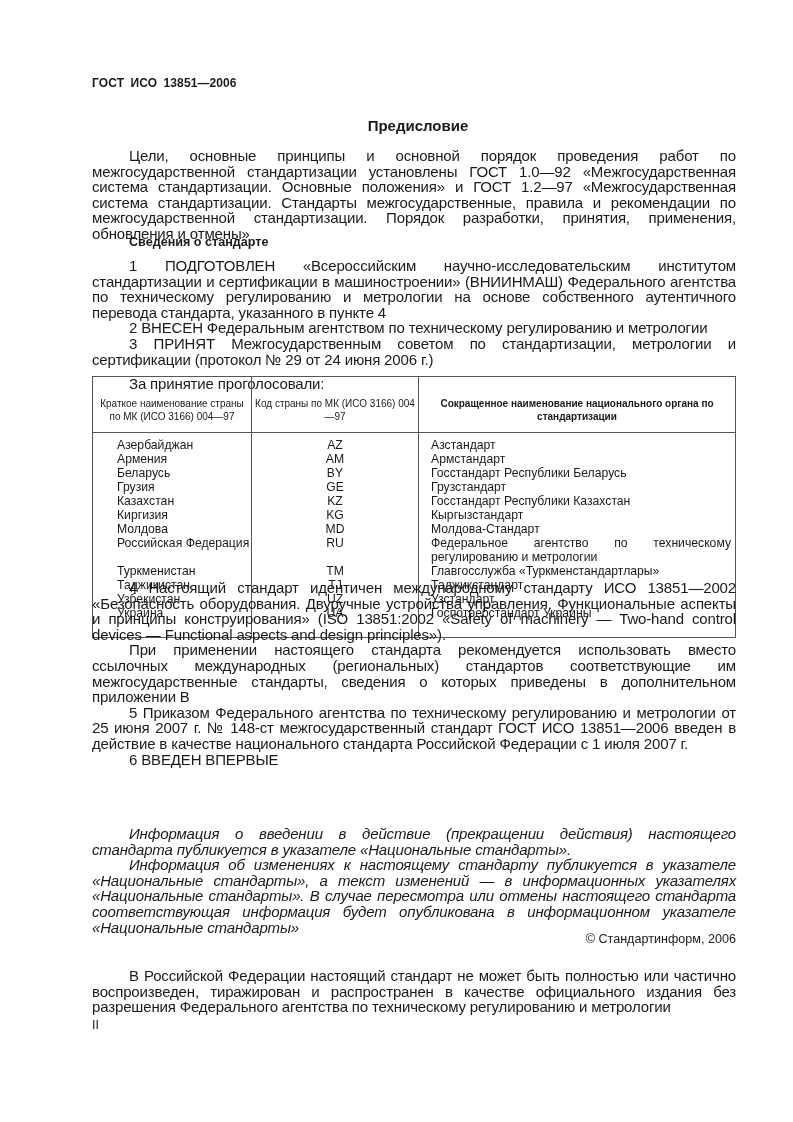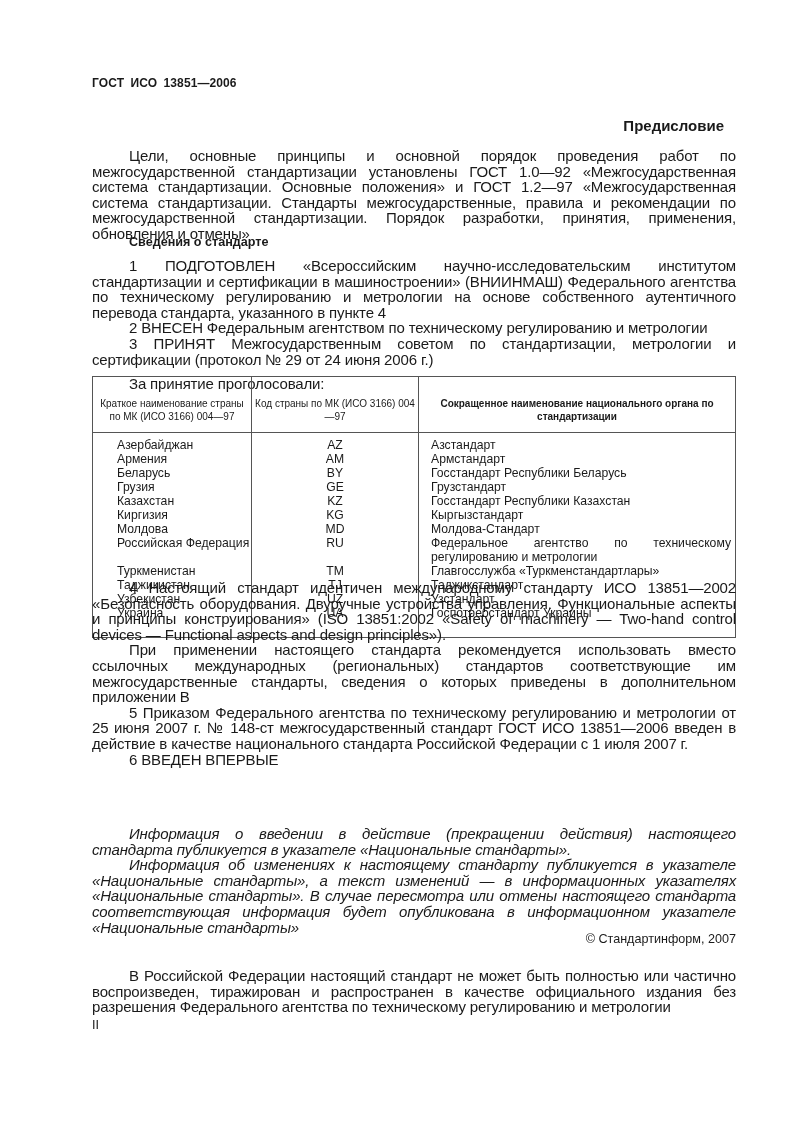--- a/index.html
+++ b/index.html
@@ -19,24 +19,24 @@
       position: absolute;
       left: 92px;
       top: 76px;
       font-size: 12px;
       font-weight: bold;
       letter-spacing: 0.1px;
       word-spacing: 3px;
     }
     .title {
       position: absolute;
-      left: 80px;
+      left: 96px;
       width: 644px;
       top: 117px;
-      text-align: right;
+      text-align: center;
       font-size: 15px;
       font-weight: bold;
     }
     p {
       margin: 0;
       font-size: 15px;
       line-height: 15.6px;
       text-align: justify;
       letter-spacing: -0.15px;
     }
@@ -200,20 +200,20 @@
     <p class="indent">При применении настоящего стандарта рекомендуется использовать вместо ссылочных международных (региональных) стандартов соответствующие им межгосударственные стандарты, сведения о которых приведены в дополнительном приложении В</p>
     <p class="indent">5 Приказом Федерального агентства по техническому регулированию и метрологии от 25 июня 2007 г. № 148-ст межгосударственный стандарт ГОСТ ИСО 13851—2006 введен в действие в качестве национального стандарта Российской Федерации с 1 июля 2007 г.</p>
     <p class="indent">6 ВВЕДЕН ВПЕРВЫЕ</p>
   </div>
 
   <div class="block italic" style="top:826px;">
     <p class="indent">Информация о введении в действие (прекращении действия) настоящего стандарта публикуется в указателе «Национальные стандарты».</p>
     <p class="indent">Информация об изменениях к настоящему стандарту публикуется в указателе «Национальные стандарты», а текст изменений — в информационных указателях «Национальные стандарты». В случае пересмотра или отмены настоящего стандарта соответствующая информация будет опубликована в информационном указателе «Национальные стандарты»</p>
   </div>
 
-  <div class="copyright">© Стандартинформ, 2007</div>
+  <div class="copyright">© Стандартинформ, 2006</div>
 
   <div class="block" style="top:968px;">
     <p class="indent">В Российской Федерации настоящий стандарт не может быть полностью или частично воспроизведен, тиражирован и распространен в качестве официального издания без разрешения Федерального агентства по техническому регулированию и метрологии</p>
   </div>
 
   <div class="page-num">II</div>
 </div>
 
 </body></html>

